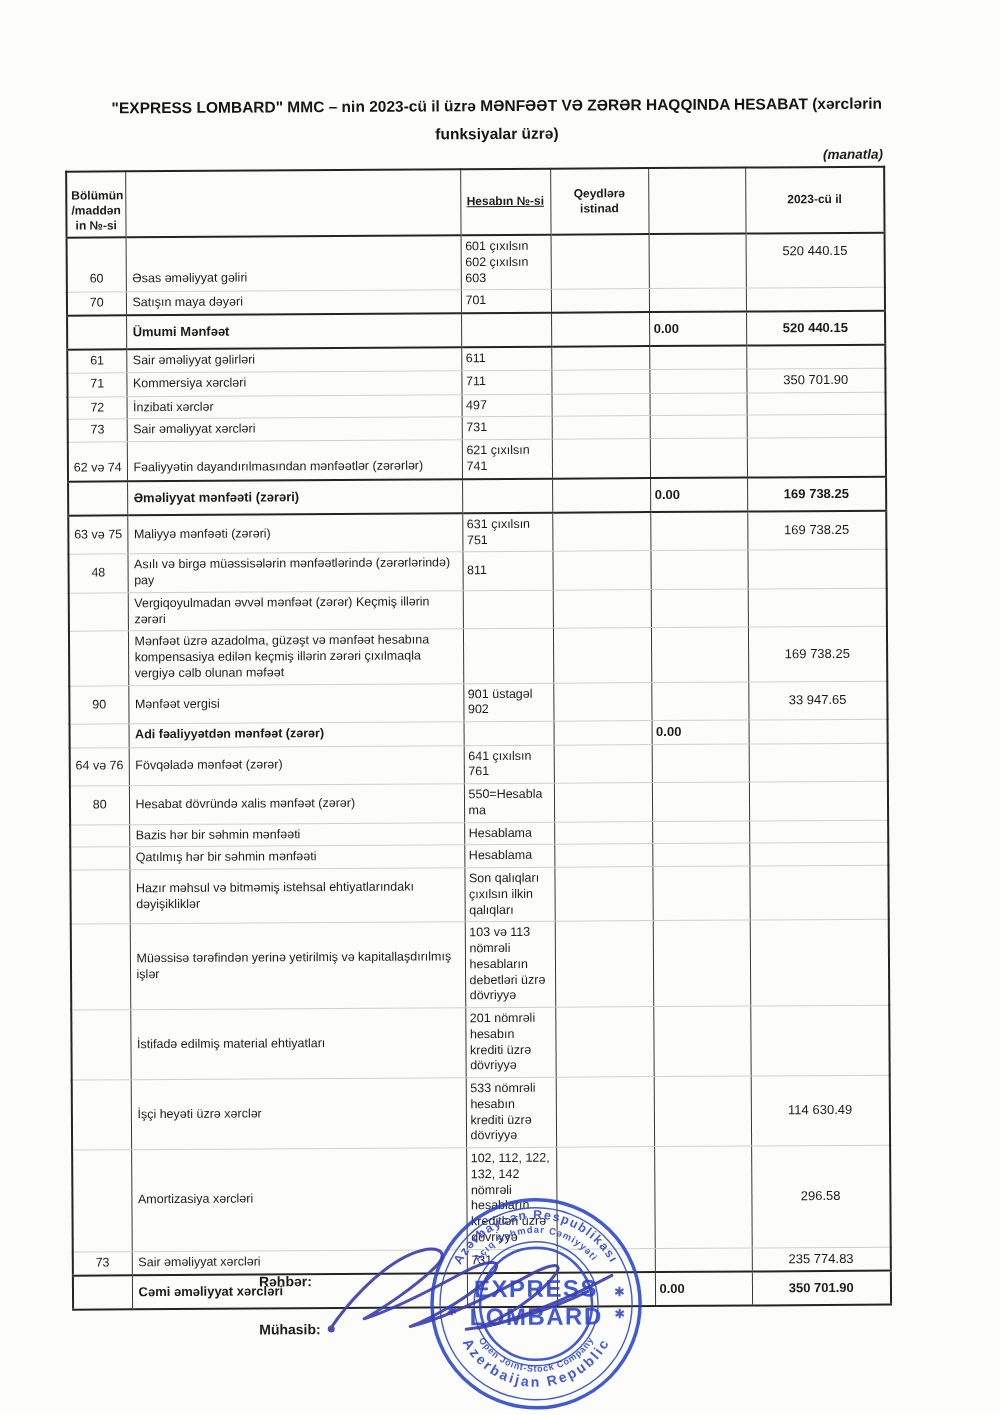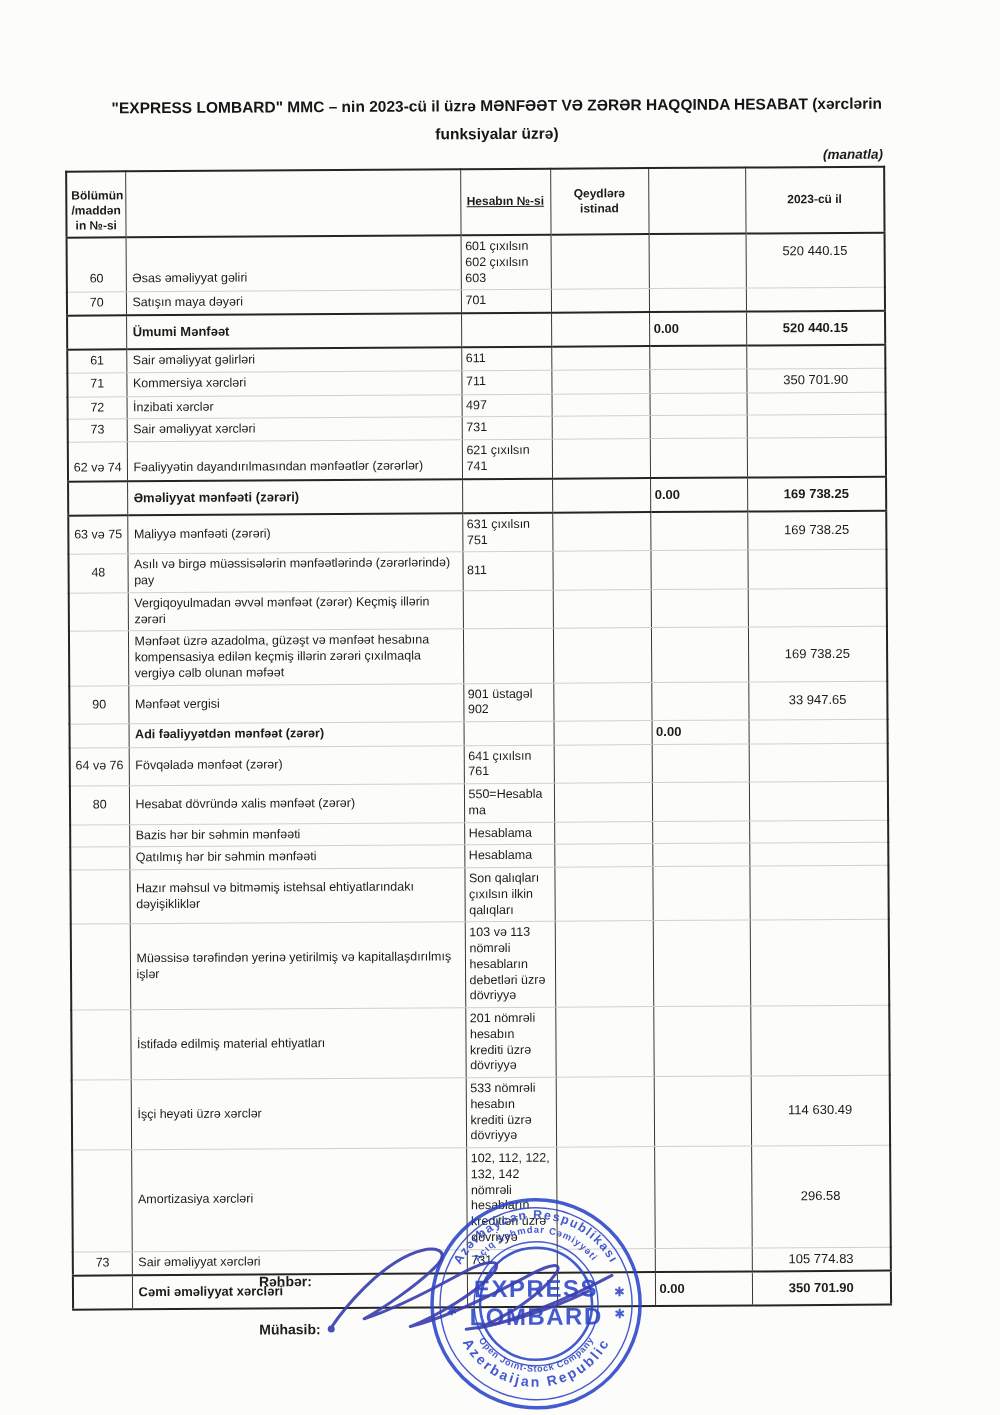--- a/index.html
+++ b/index.html
@@ -311,21 +311,21 @@
     <td class="notes"></td>
     <td class="check"></td>
     <td class="value">296.58</td>
   </tr>
           <tr>
     <td class="no">73</td>
     <td class="desc">Sair əməliyyat xərcləri</td>
     <td class="account">731</td>
     <td class="notes"></td>
     <td class="check"></td>
-    <td class="value">105 774.83</td>
+    <td class="value">235 774.83</td>
   </tr>
           <tr class="summary">
     <td class="no"></td>
     <td class="desc">Cəmi əməliyyat xərcləri</td>
     <td class="account"></td>
     <td class="notes"></td>
     <td class="check">0.00</td>
     <td class="value">350 701.90</td>
   </tr>
         </tbody>

